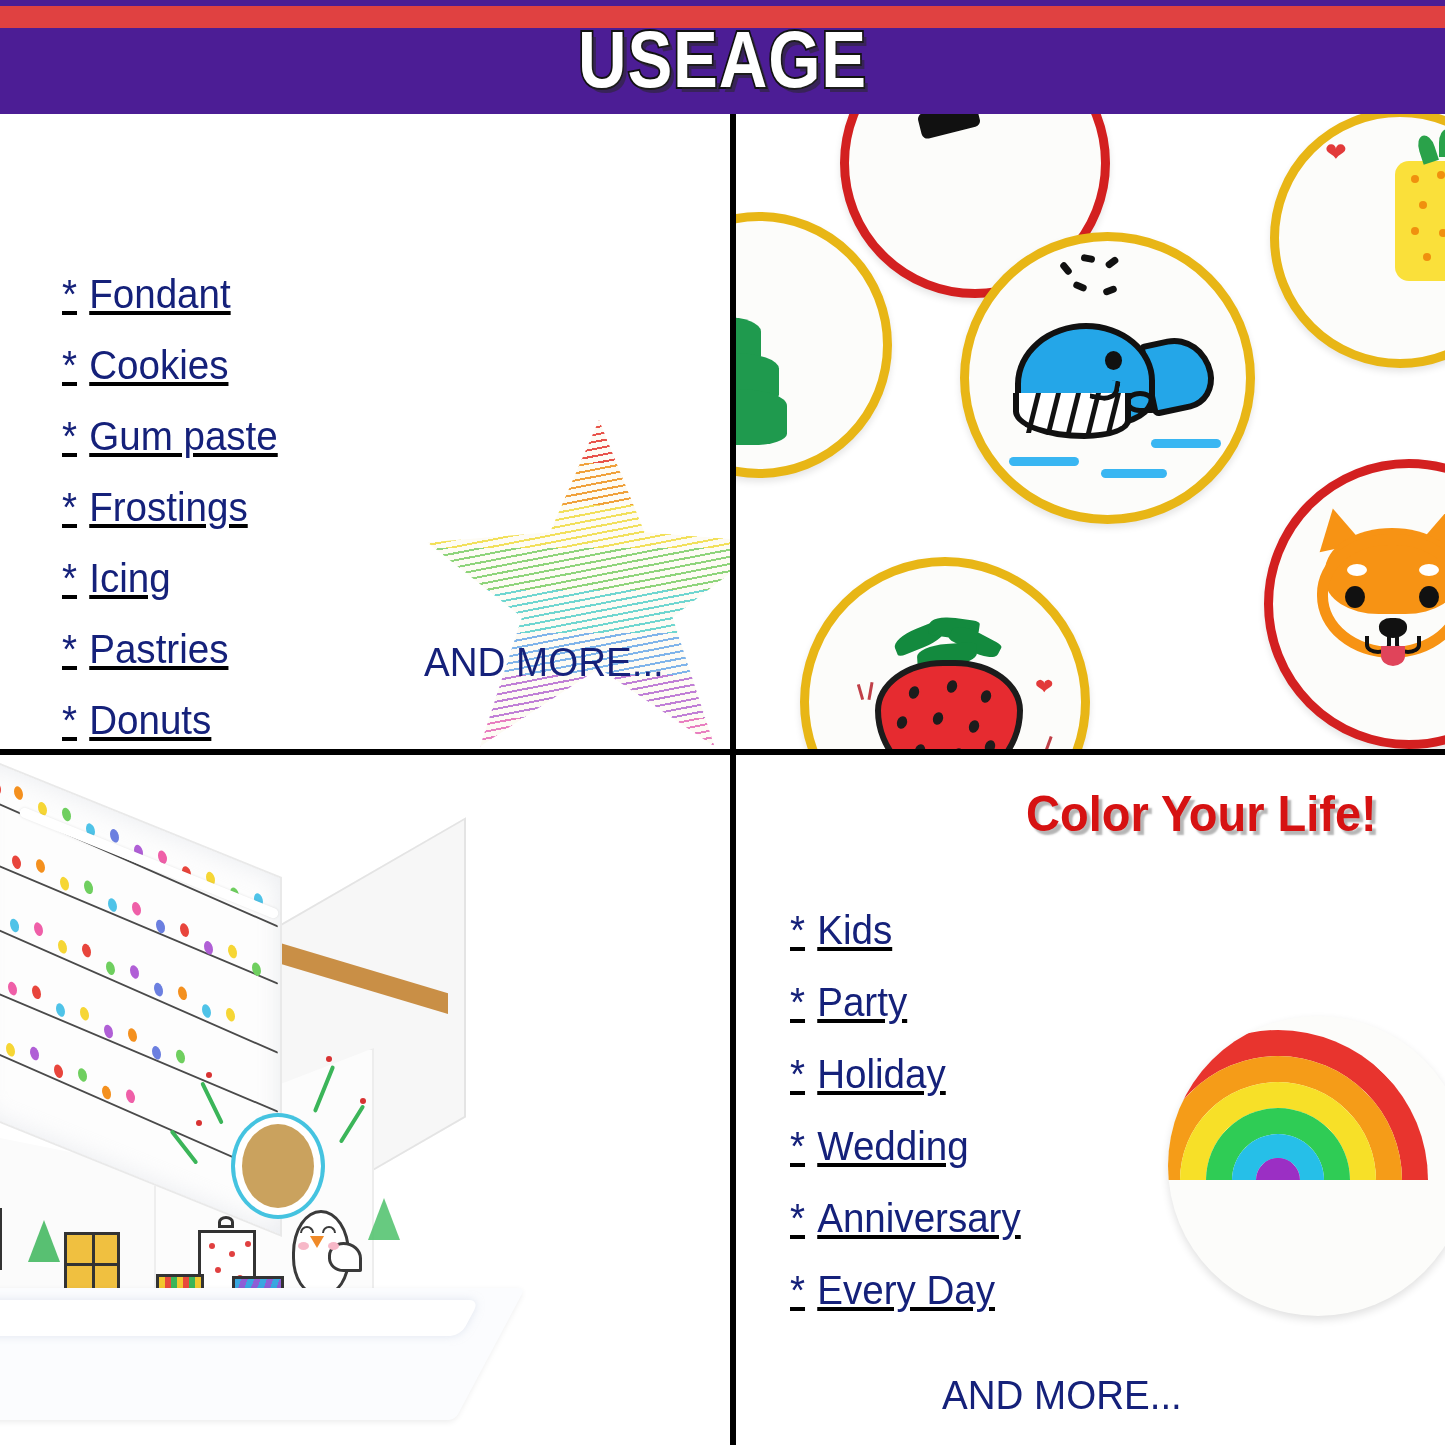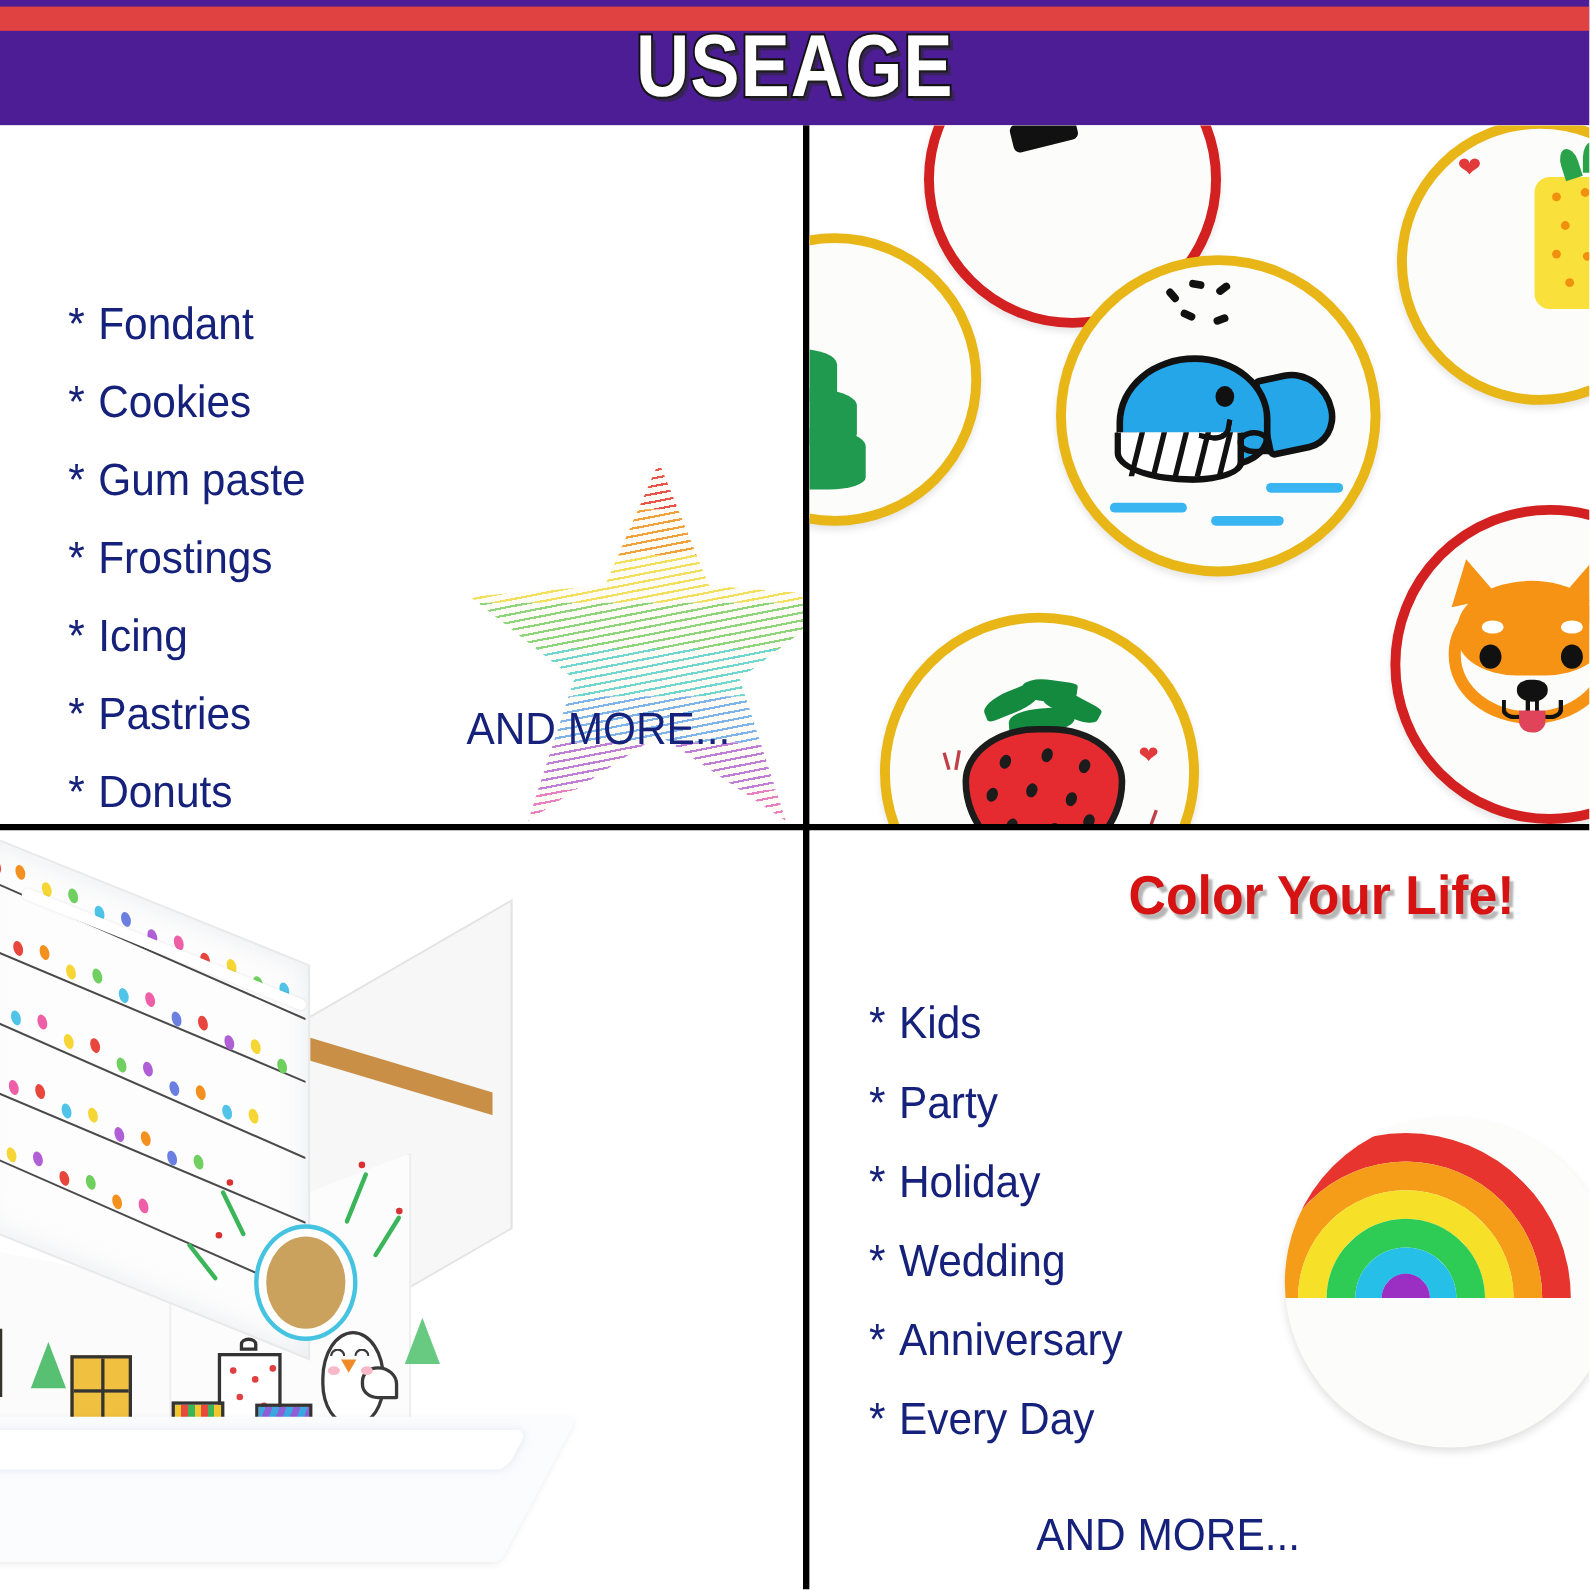--- a/index.html
+++ b/index.html
@@ -45,21 +45,21 @@
   }
 
   
   .quad { position: absolute; overflow: hidden; background: #fff; }
   #q-tl { left: 0;     top: 114px; width: 730px; height: 635px; }
   #q-tr { left: 736px; top: 114px; width: 709px; height: 635px; }
   #q-bl { left: 0;     top: 755px; width: 730px; height: 690px; }
   #q-br { left: 736px; top: 755px; width: 709px; height: 690px; }
 
   
-  .bullet-list { position: absolute; }
+  .bullet-list { position: absolute; text-decoration: underline; }
   .bullet {
     color: #15217a;
     font-size: 41px;
     line-height: 1;
     white-space: nowrap;
     font-family: "Liberation Sans", sans-serif;
     transform: scaleX(0.94);
     transform-origin: left center;
   }
   .bullet .star { margin-right: 13px; }

